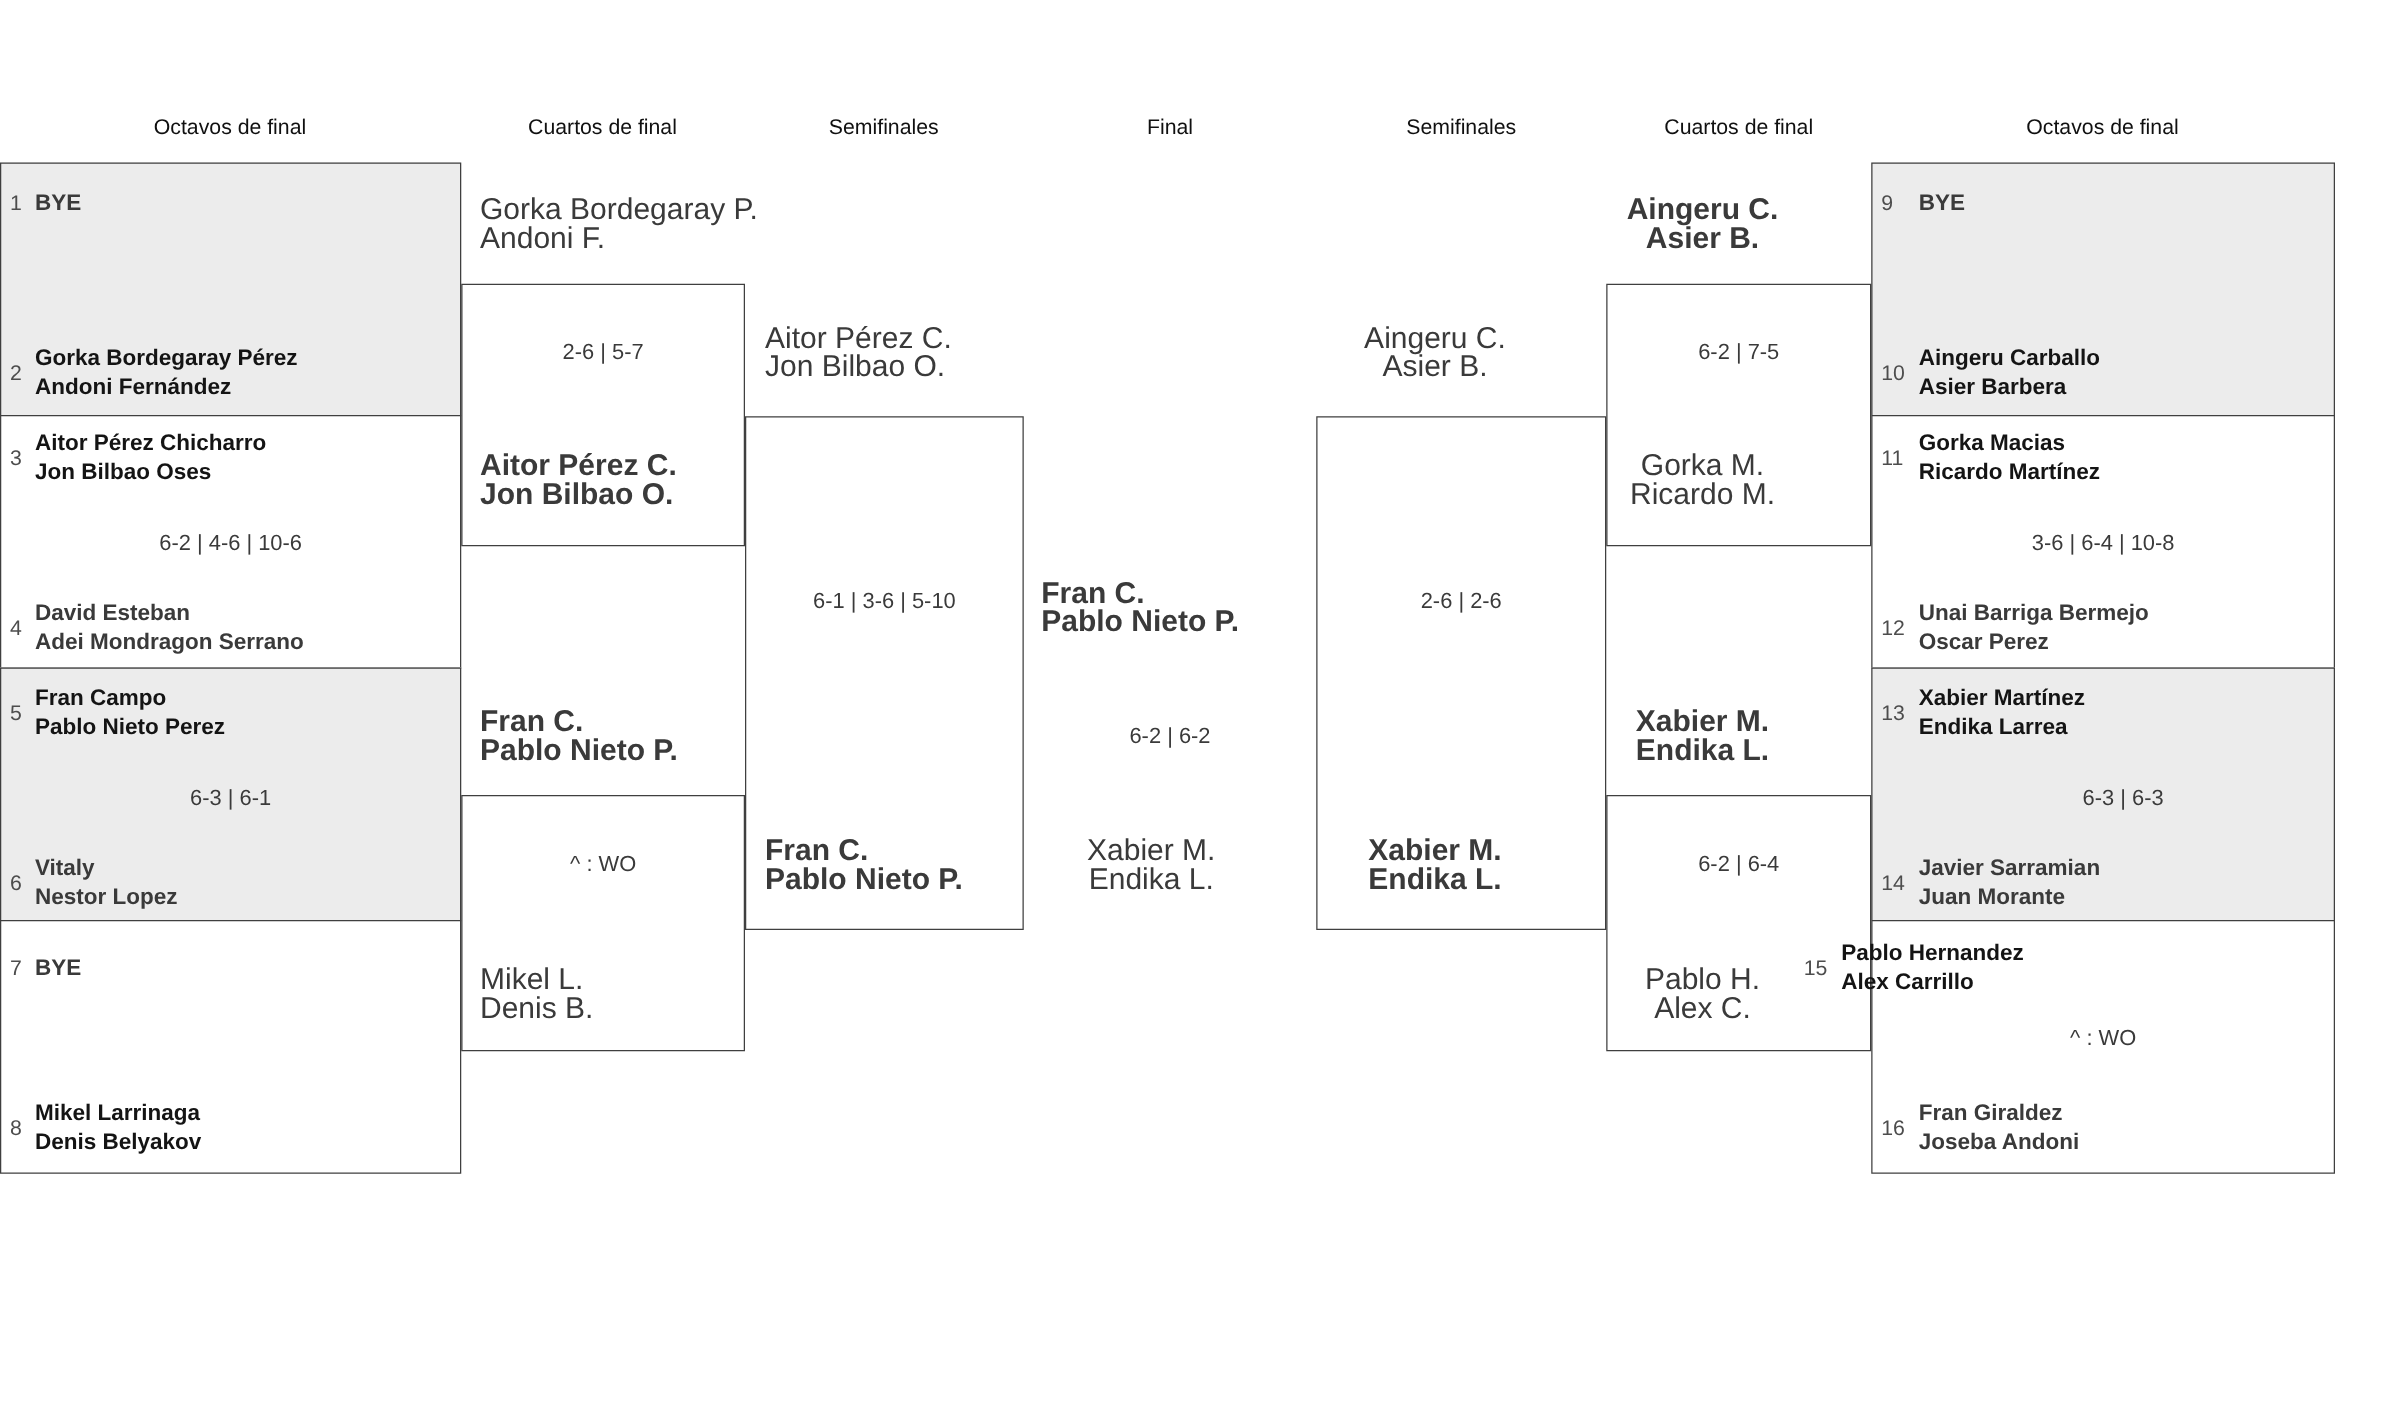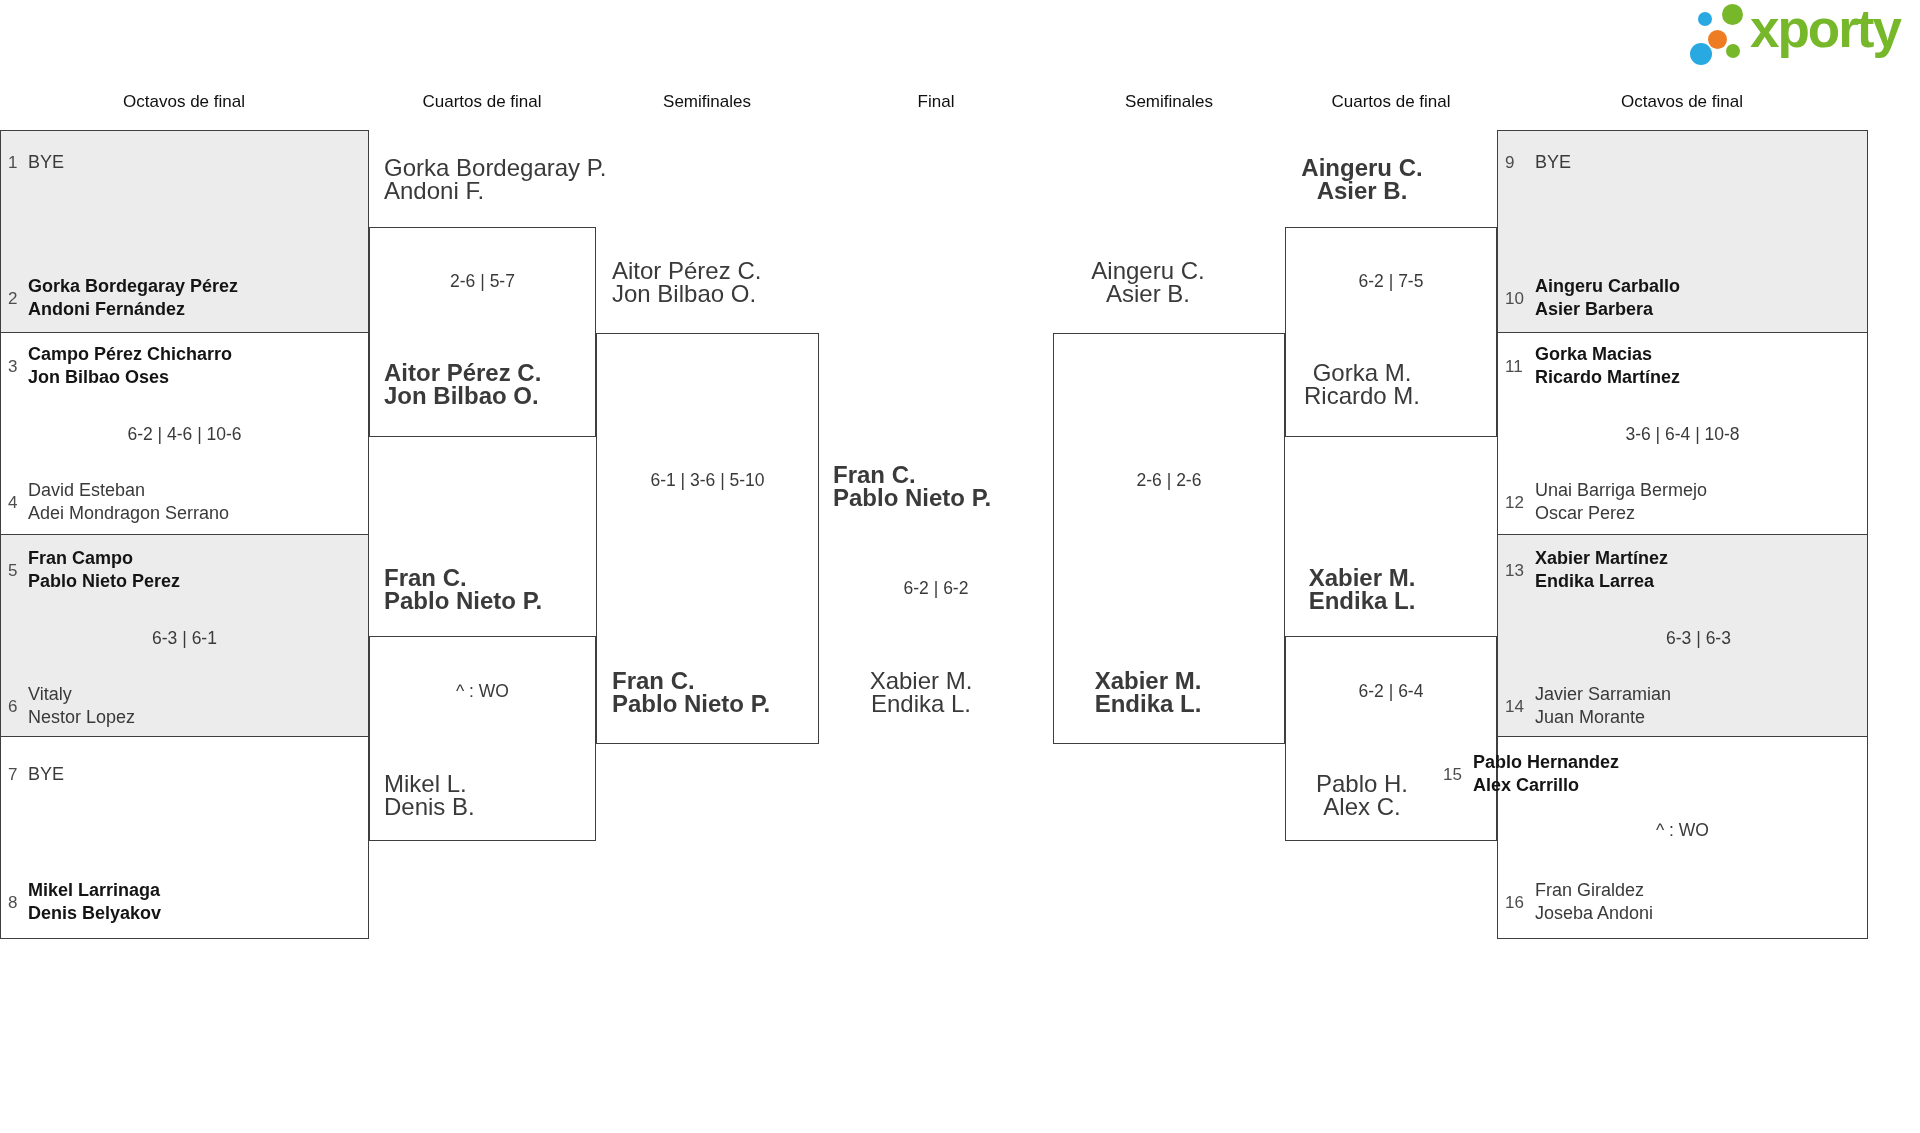--- a/index.html
+++ b/index.html
@@ -6,45 +6,37 @@
   .stage{position:relative;width:1920px;height:1133px;background:#fff;overflow:hidden;
          font-family:"Liberation Sans",sans-serif;color:#2e2e2e;}
   .title{position:absolute;left:2px;top:2px;font-size:27px;line-height:33px;font-weight:700;color:#1b1b1b;}
   .hdr{position:absolute;top:92px;width:300px;text-align:center;font-size:17px;color:#101010;}
   .box{position:absolute;border:1px solid #3f3f3f;box-sizing:border-box;background:transparent;}
   .box.gray{background:#ececec;}
   .box.white{background:#ffffff;}
   .seed{position:absolute;display:flex;gap:6px;align-items:center;font-size:18px;line-height:23px;color:#3a3a3a;}
   .seed .num{width:14px;font-size:17px;color:#4d4d4d;flex:none;}
   .seed.rt .num{width:24px;}
-  .names div{white-space:nowrap;}
+  .names div{white-space:nowrap;font-weight:bold;}
   .bold{font-weight:700;color:#141414;}
   .team{position:absolute;font-size:24px;line-height:23px;color:#3a3a3a;}
   .team.ra{text-align:center;}
   .team div{white-space:nowrap;}
   .score{position:absolute;text-align:center;font-size:17.5px;color:#3a3a3a;white-space:nowrap;}
   .logo{position:absolute;left:1686px;top:0px;width:232px;height:72px;cursor:pointer;}
   .dot{position:absolute;border-radius:50%;}
   .logo-text{position:absolute;left:64px;top:-1px;font-size:53px;line-height:60px;font-weight:700;
              letter-spacing:-2px;color:#76b82a;}
 </style>
 </head>
 <body>
 
 <div class="stage">
 
 
-  <div class="logo">
-    <span class="dot" style="left:12px;top:12px;width:14px;height:14px;background:#29a9e1"></span>
-    <span class="dot" style="left:36px;top:4px;width:21px;height:21px;background:#76b82a"></span>
-    <span class="dot" style="left:22px;top:30px;width:19px;height:19px;background:#ee7c23"></span>
-    <span class="dot" style="left:4px;top:43px;width:22px;height:22px;background:#29a9e1"></span>
-    <span class="dot" style="left:40px;top:44px;width:14px;height:14px;background:#76b82a"></span>
-    <span class="logo-text">xporty</span>
-  </div>
 
   <div class="hdr" style="left:34px">Octavos de final</div>
   <div class="hdr" style="left:332px">Cuartos de final</div>
   <div class="hdr" style="left:557px">Semifinales</div>
   <div class="hdr" style="left:786px">Final</div>
   <div class="hdr" style="left:1019px">Semifinales</div>
   <div class="hdr" style="left:1241px">Cuartos de final</div>
   <div class="hdr" style="left:1532px">Octavos de final</div>
 
   <div class="box gray" style="left:0;top:130px;width:369px;height:203px"></div>
@@ -74,21 +66,21 @@
   <div class="seed" style="left:8px;top:275px">
     <span class="num">2</span>
     <span class="names bold">
         <div>Gorka Bordegaray Pérez</div>
         <div>Andoni Fernández</div>
       </span>
   </div>
   <div class="seed" style="left:8px;top:343px">
     <span class="num">3</span>
     <span class="names bold">
-        <div>Campo Pérez Chicharro</div>
+        <div>Aitor Pérez Chicharro</div>
         <div>Jon Bilbao Oses</div>
       </span>
   </div>
   <div class="score" style="left:0;top:424px;width:369px">6-2 | 4-6 | 10-6</div>
   <div class="seed" style="left:8px;top:479px">
     <span class="num">4</span>
     <span class="names">
         <div>David Esteban</div>
         <div>Adei Mondragon Serrano</div>
       </span>

